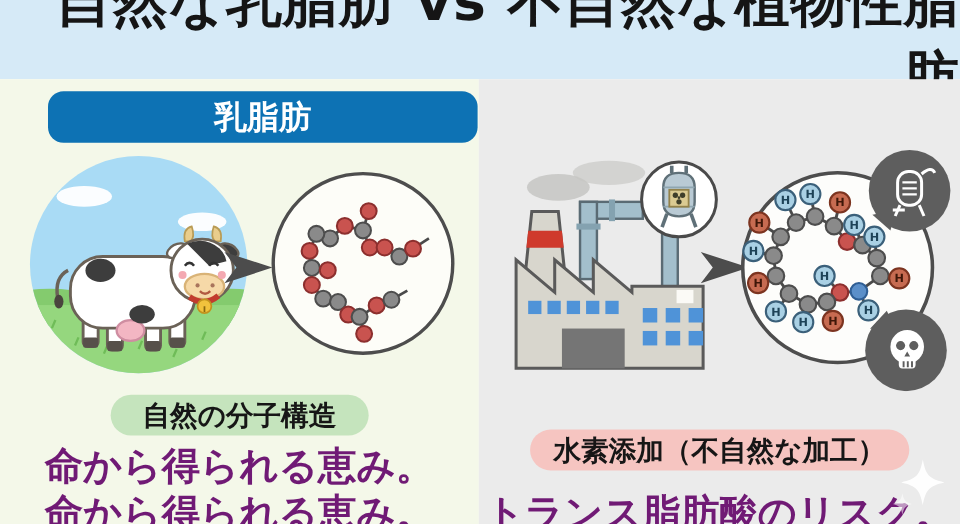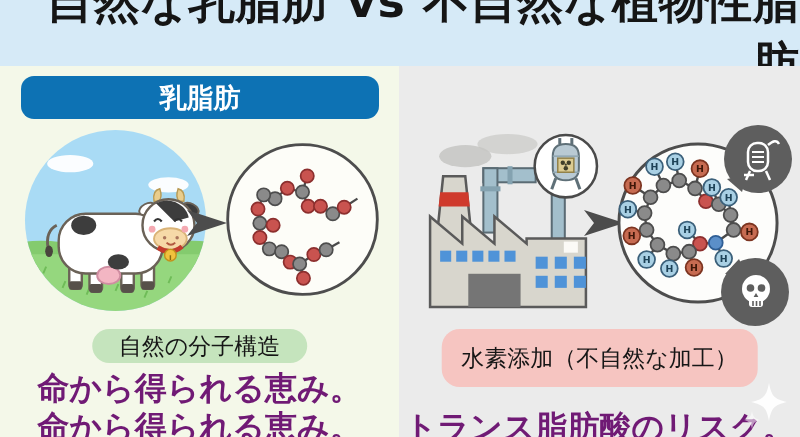--- a/index.html
+++ b/index.html
@@ -8,42 +8,42 @@
   
   .title-bar{position:absolute;left:0;top:0;width:800px;height:66px;background:#d6eaf7;
              display:flex;align-items:center;justify-content:center;}
   .title-bar h1{margin:0;font-size:46px;font-weight:bold;color:#151515;letter-spacing:1px;text-align:right;}
   
   .panel{position:absolute;top:66px;height:371px;}
   .panel.left{left:0;width:399px;background:#f4f8e9;}
   .panel.right{left:399px;width:401px;background:#ebebeb;}
   
   .hdr{position:absolute;top:10px;height:43px;border-radius:13px;display:flex;
-       align-items:center;justify-content:center;color:#fff;font-weight:bold;}
+       align-items:center;justify-content:center;color:#fff;font-weight:bold;margin-left:19px;}
   .hdr.blue{left:21px;width:358px;background:#0d72b4;font-size:27px;}
   .hdr.gray{left:26px;width:366px;background:#626262;font-size:25px;}
   
   .cow-svg{position:absolute;left:24px;top:63px;width:183px;height:183px;}
   .factory-svg{position:absolute;left:16px;top:62px;width:186px;height:186px;}
   .arrow-svg{position:absolute;width:42px;height:30px;top:142px;}
   .arrow-svg.a-left{left:186px;}
   .arrow-svg.a-right{left:184px;}
   .mol-svg{position:absolute;top:73px;}
   .mol-svg.m-left{left:222px;width:161px;height:161px;}
   .mol-svg.m-right{left:215px;width:168px;height:168px;}
   .bubble-svg{position:absolute;}
   .bubble-svg.vessel{left:321px;top:57px;width:74px;height:74px;}
   .bubble-svg.skull{left:320px;top:188px;width:72px;height:72px;}
   .sparkle-svg{position:absolute;left:340px;top:307px;width:60px;height:60px;}
   
   .tag{position:absolute;left:50%;transform:translateX(-50%);top:263px;height:34px;
        border-radius:18px;display:flex;align-items:center;white-space:nowrap;
-       font-size:23px;font-weight:normal;color:#161616;}
+       font-size:23px;font-weight:bold;color:#161616;}
   .tag.green{background:#c5e4bd;padding:0 27px;}
-  .tag.pink{background:#f6c5c1;padding:12px 20px;}
+  .tag.pink{background:#f6c5c1;padding:0 20px;margin-top:29px;}
   .desc{position:absolute;left:0;top:303px;width:100%;text-align:center;
         font-size:32px;font-weight:bold;color:#701a75;line-height:1.22;margin:0;}
 </style>
 </head>
 <body>
 
 <div class="stage">
 
   <header class="title-bar">
     <h1>自然な乳脂肪 vs 不自然な植物性脂肪</h1>

